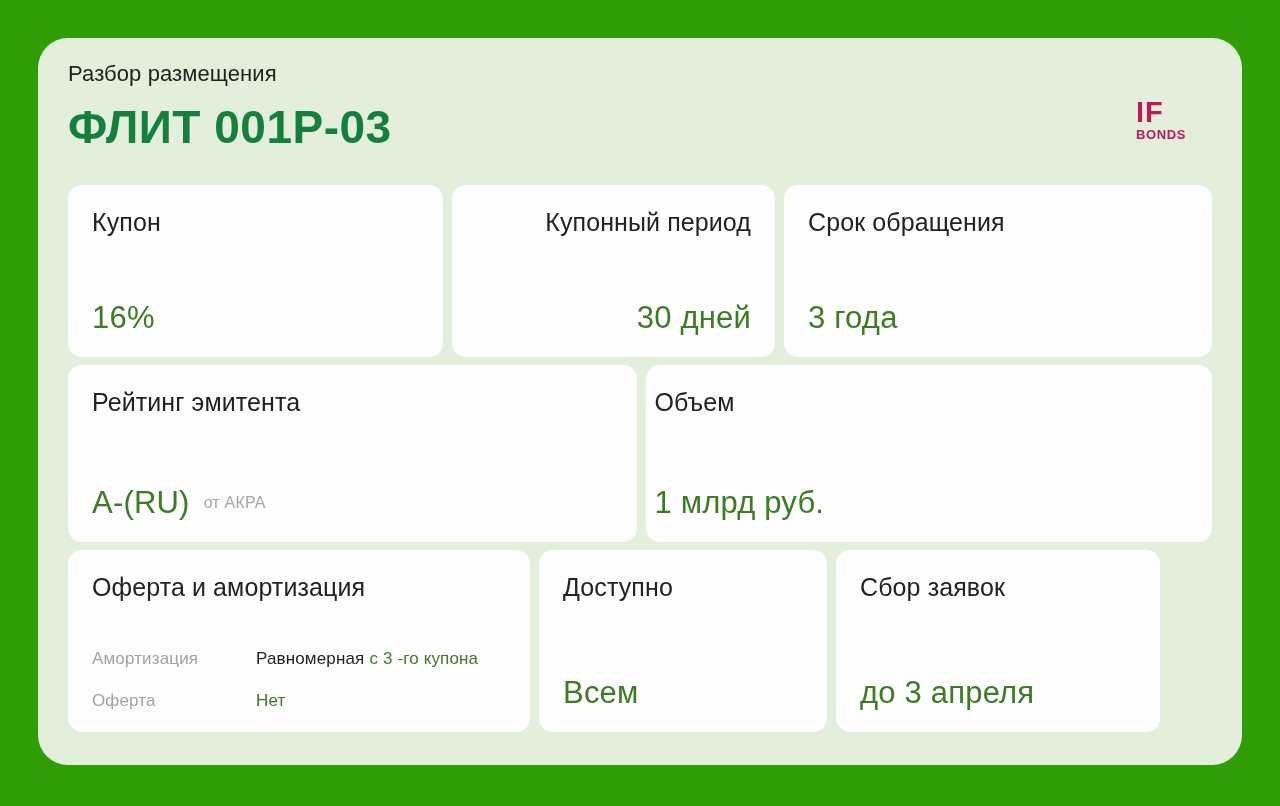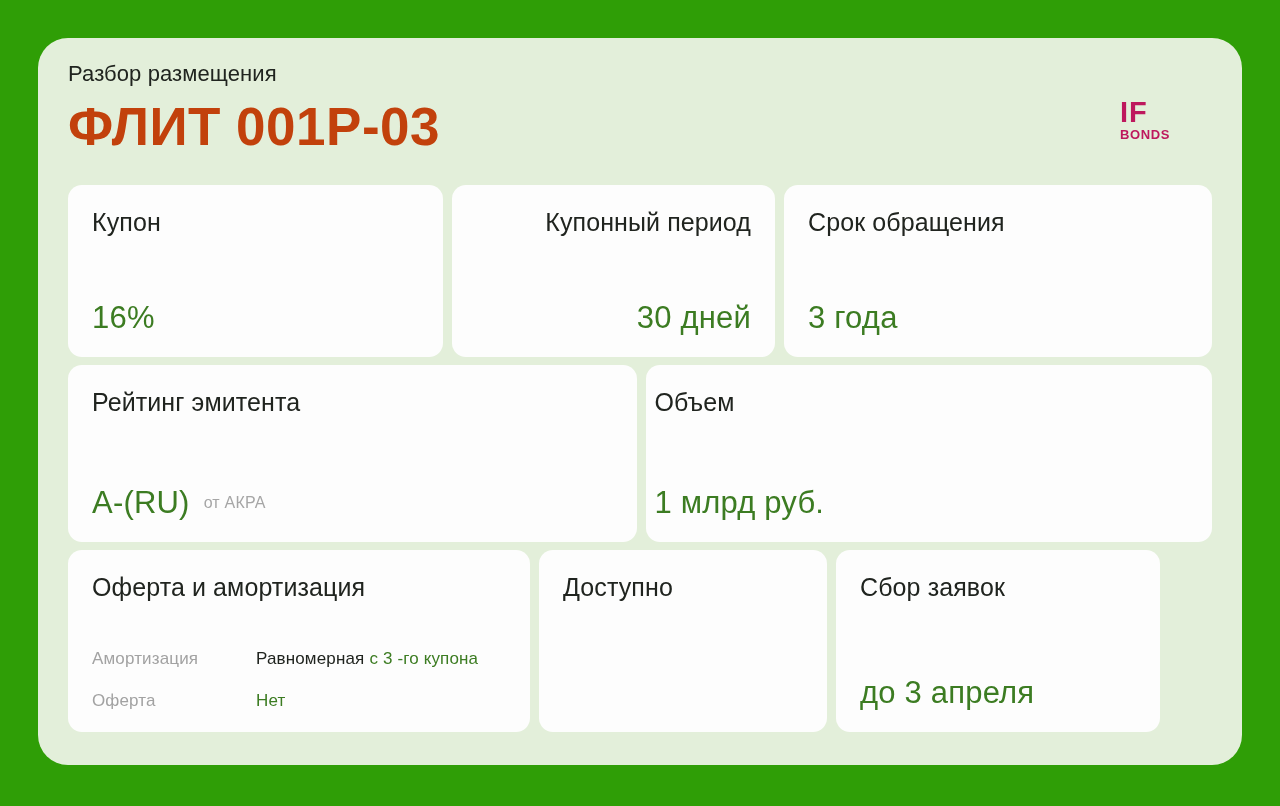--- a/index.html
+++ b/index.html
@@ -27,34 +27,34 @@
     height: 727px;
     background: #E3EFDA;
     border-radius: 30px;
     box-sizing: border-box;
   }
   
   .header {
     position: absolute;
     left: 30px;
     top: 22px;
-    right: 30px;
+    right: 14px;
     height: 120px;
   }
   .kicker {
     font-size: 22px;
     color: #20241F;
     letter-spacing: 0.1px;
     line-height: 28px;
     font-weight: 400;
   }
   .title {
-    font-size: 53px;
+    font-size: 46px;
     font-weight: 700;
-    color: #c2410c;
+    color: #15803d;
     letter-spacing: 0.5px;
     line-height: 62px;
     margin-top: 8px;
   }
   .logo {
     position: absolute;
     right: 2px;
     top: 38px;
     width: 90px;
     text-align: left;
@@ -225,20 +225,21 @@
               <span class="detail-val-green">с 3 -го купона</span>
             </div>
             <div class="detail-row">
               <span class="detail-key">Оферта</span>
               <span class="detail-val-green" style="margin-left:0">Нет</span>
             </div>
           </div>
         </div>
         <div class="card c-available">
           <div class="card-label">Доступно</div>
+          <div class="card-value">Всем</div>
         </div>
         <div class="card c-book">
           <div class="card-label">Сбор заявок</div>
           <div class="card-value">до 3 апреля</div>
         </div>
       </div>
 
     </div>
   </div>
 </div>

